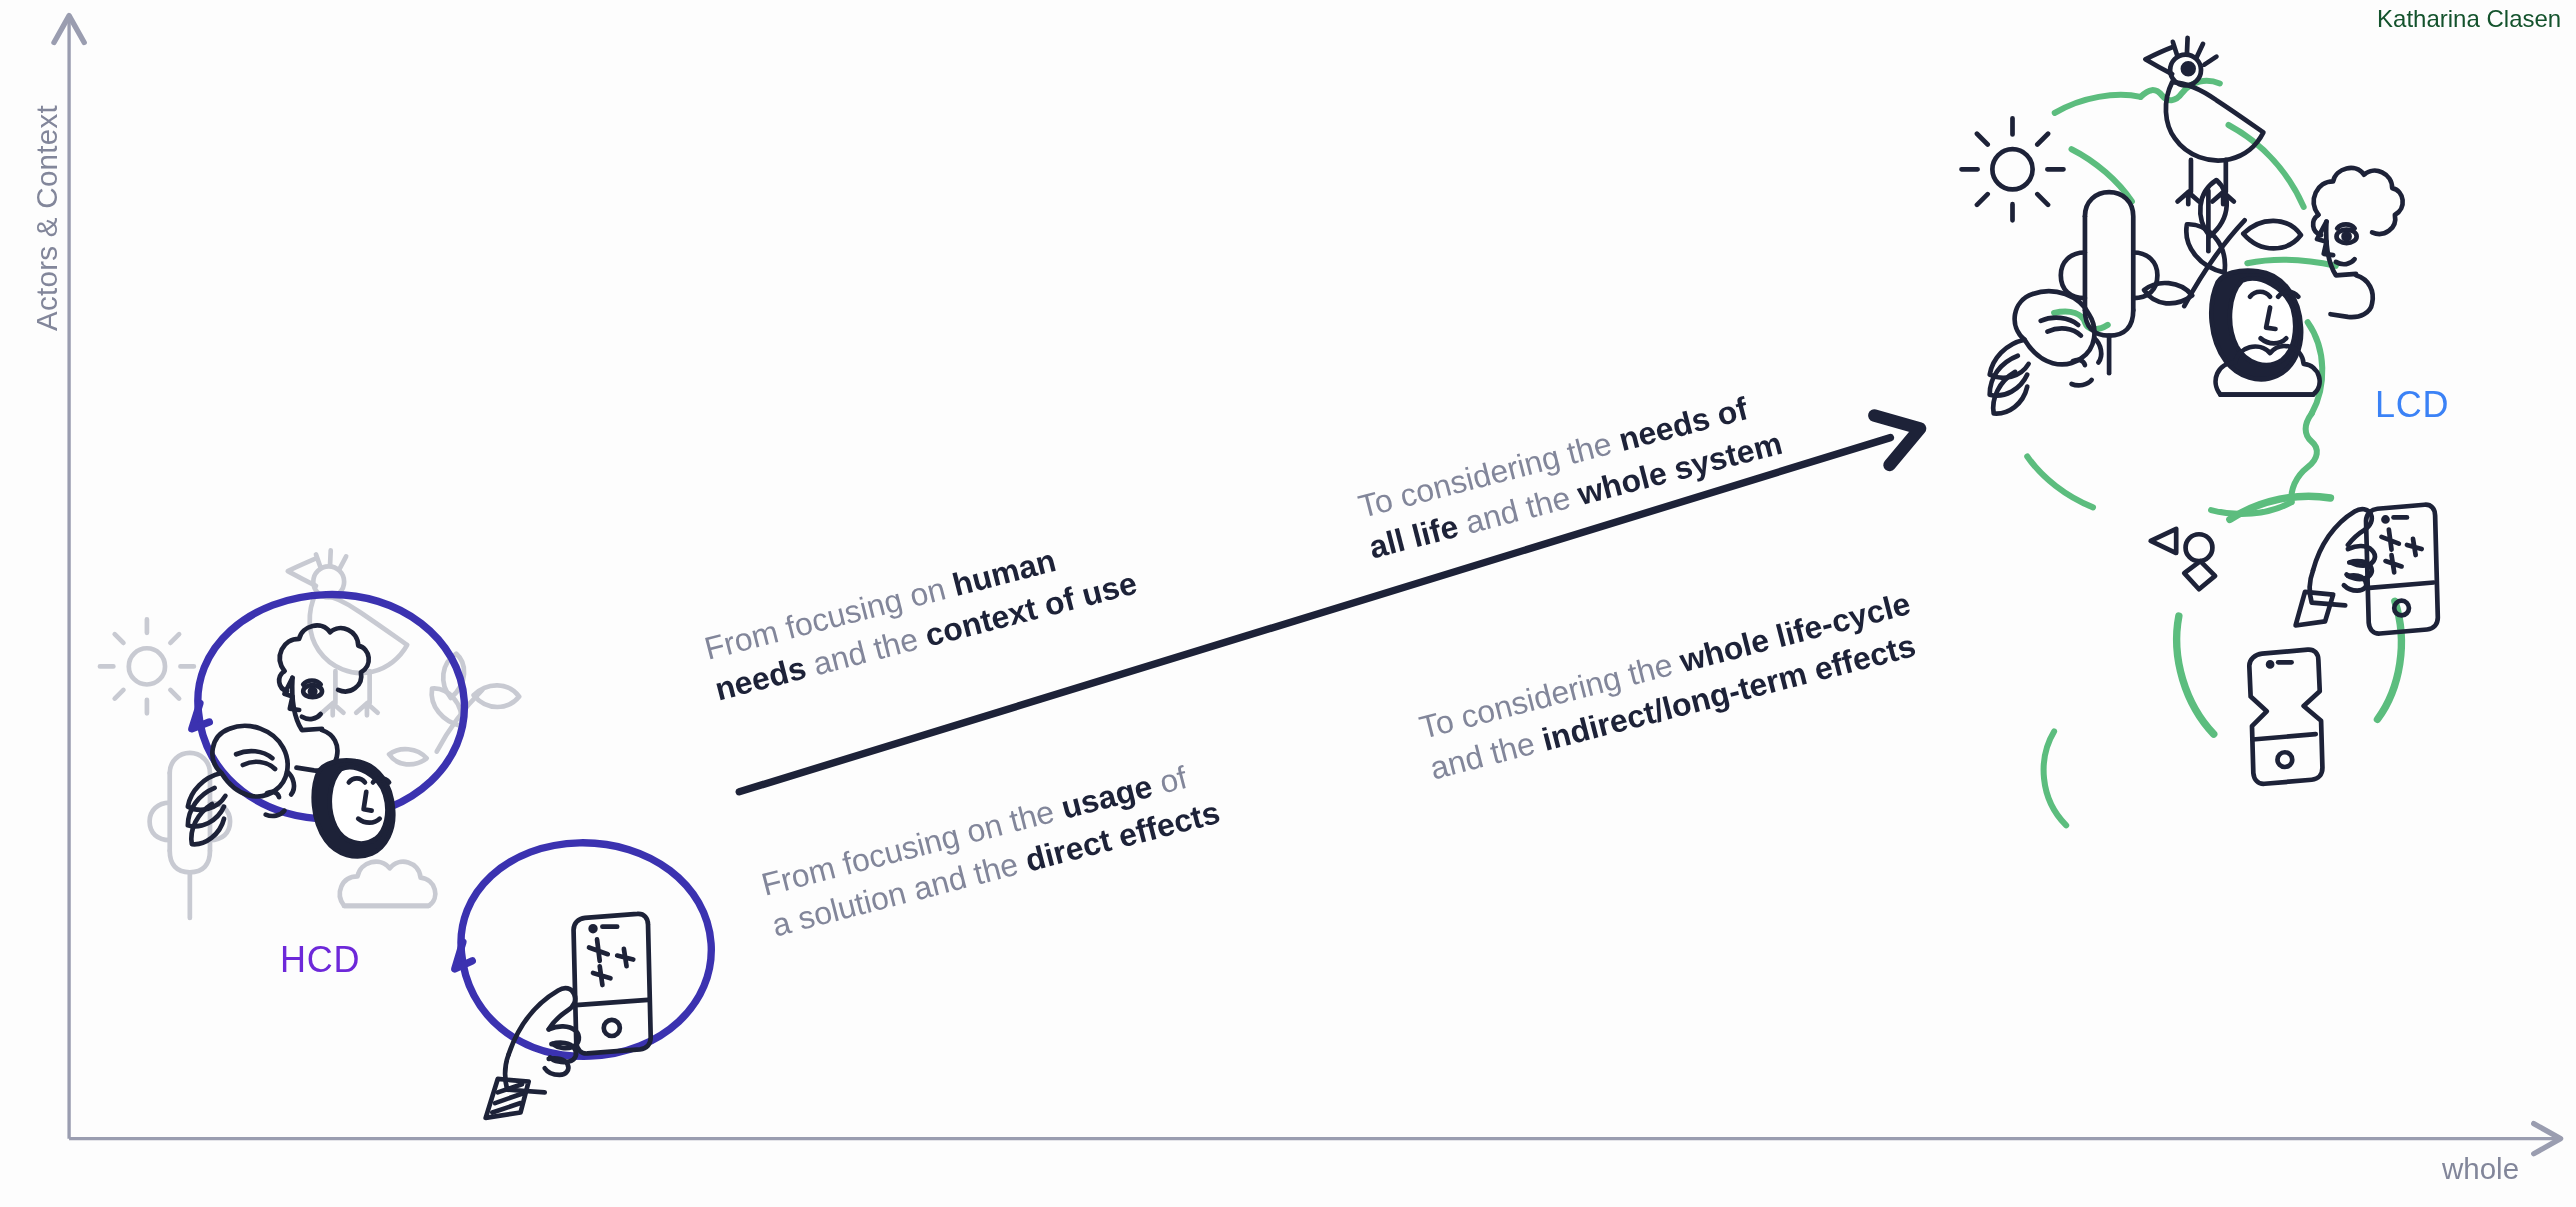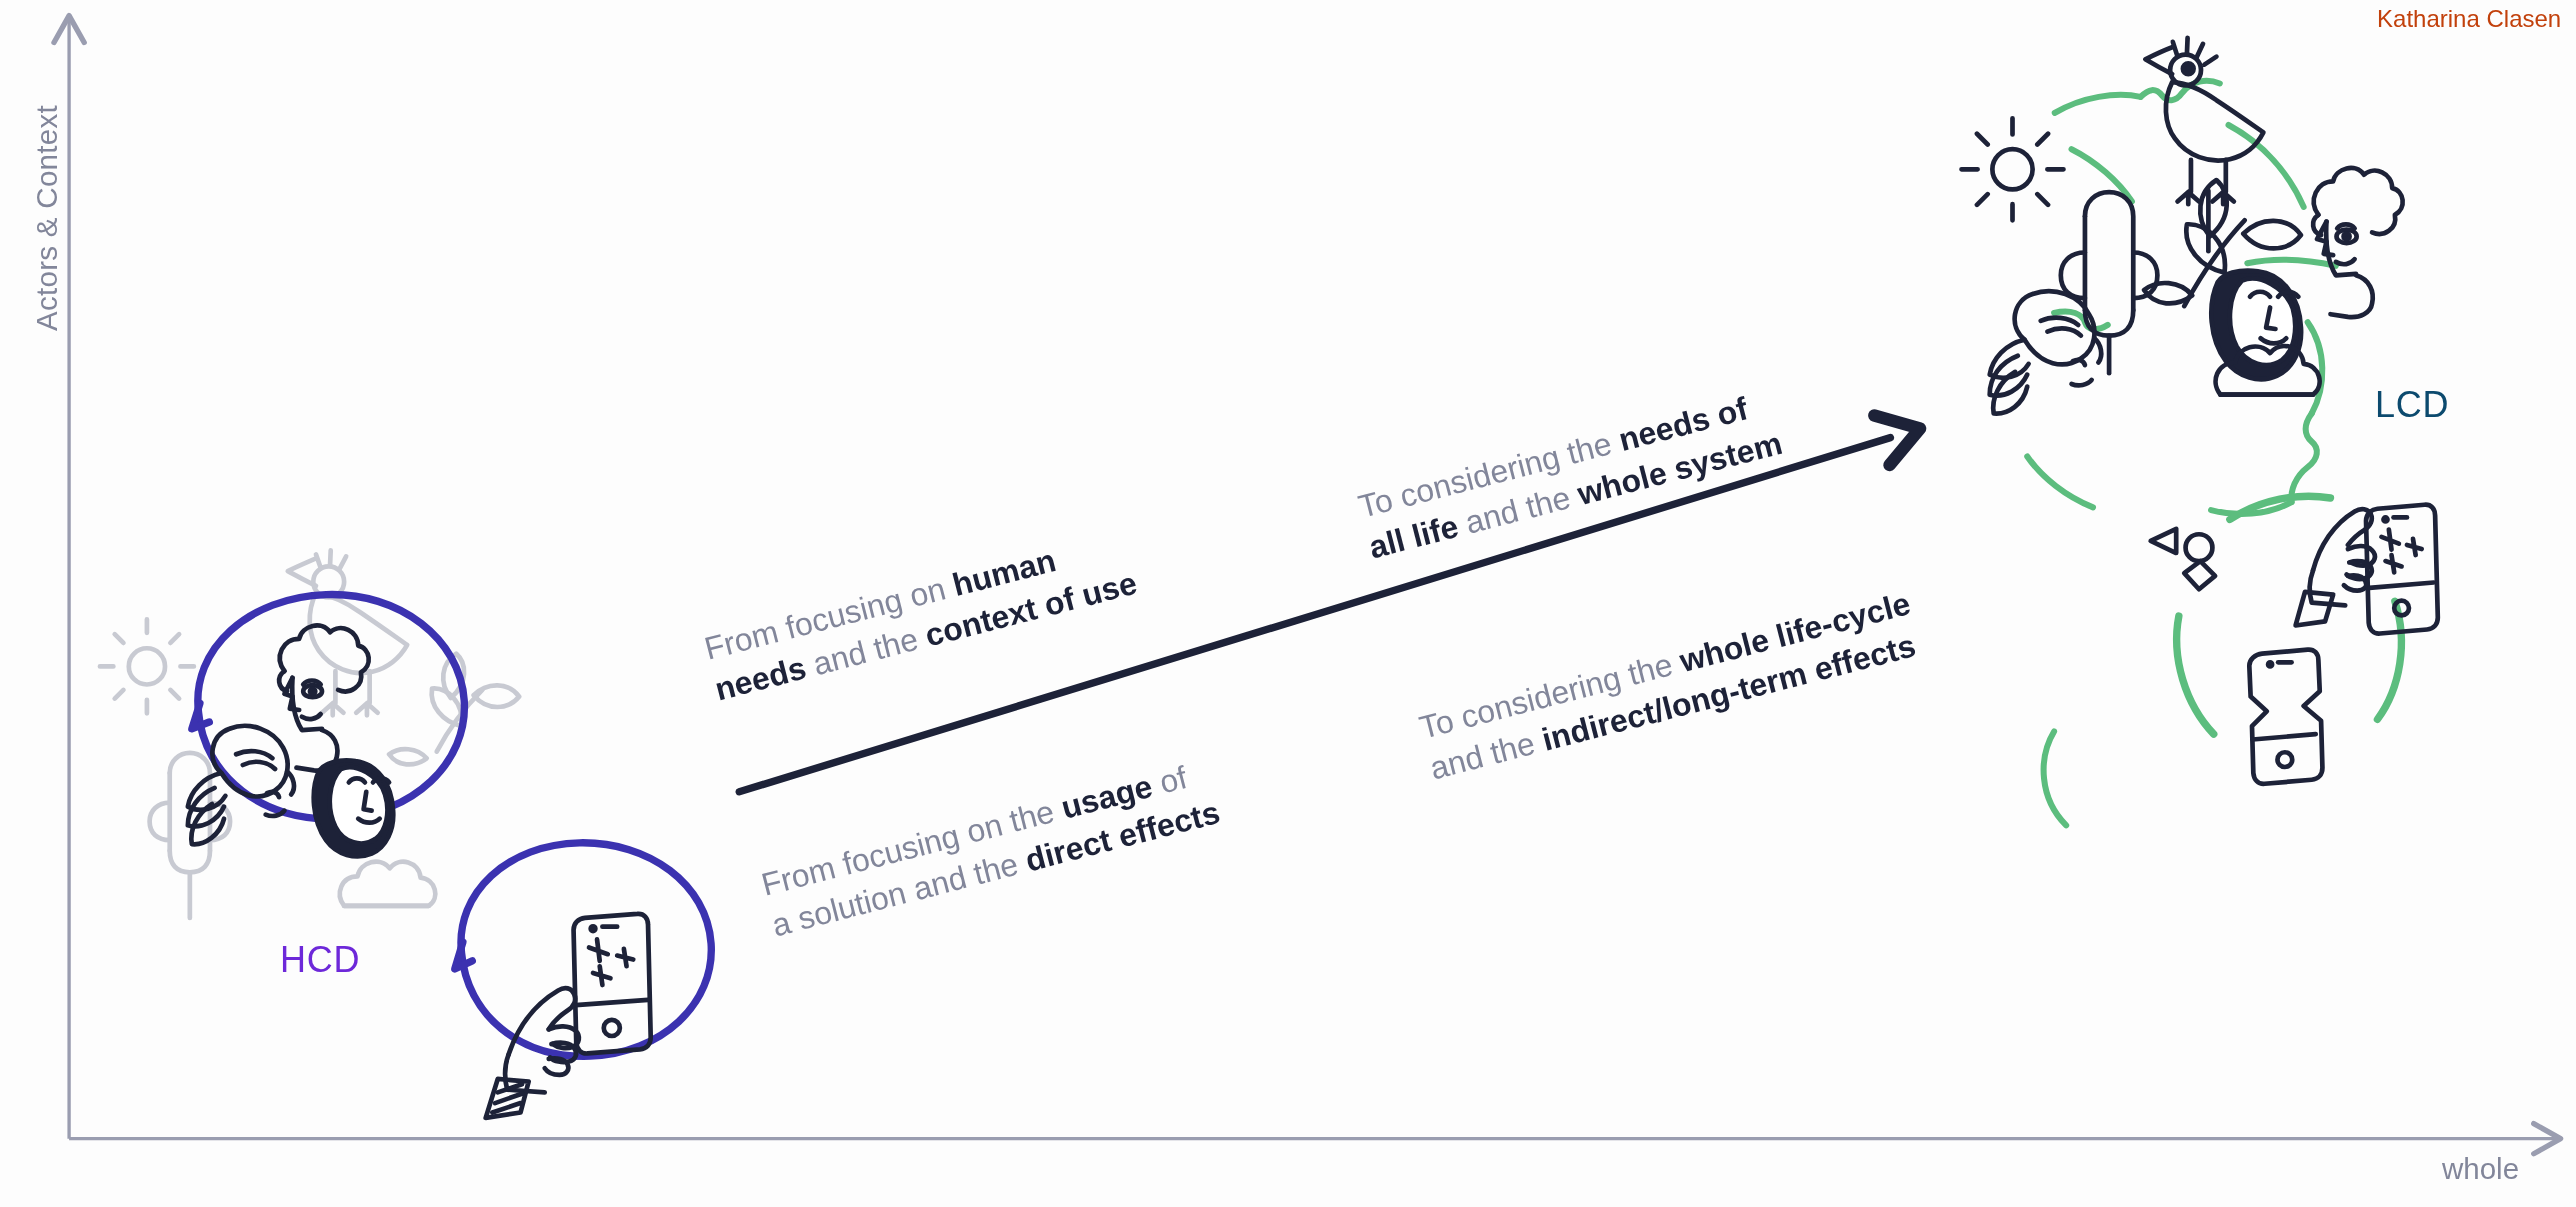--- a/index.html
+++ b/index.html
@@ -28,34 +28,34 @@
     position:absolute;
     left:2442px; top:1152px;
     font-size:29.5px;
     color:#82869a;
     white-space:nowrap;
   }
   .credit{
     position:absolute;
     right:14.8px; top:5.4px;
     font-size:24px;
-    color:#c2410c;
+    color:#14532d;
     white-space:nowrap;
     text-align:center;
   }
 
   
   .cluster-label{
     position:absolute;
     font-size:36px;
     white-space:nowrap;
     letter-spacing:0.7px;
   }
   .cluster-label.hcd{ left:280px; top:939px; color:#6d28d9; }
-  .cluster-label.lcd{ left:2375px; top:384px; color:#0c4a6e; }
+  .cluster-label.lcd{ left:2375px; top:384px; color:#3b82f6; }
 
   
   .note{
     position:absolute;
     font-size:32px;
     line-height:1.32;
     color:#82869a;
     white-space:nowrap;
     transform-origin:0 0;
   }

